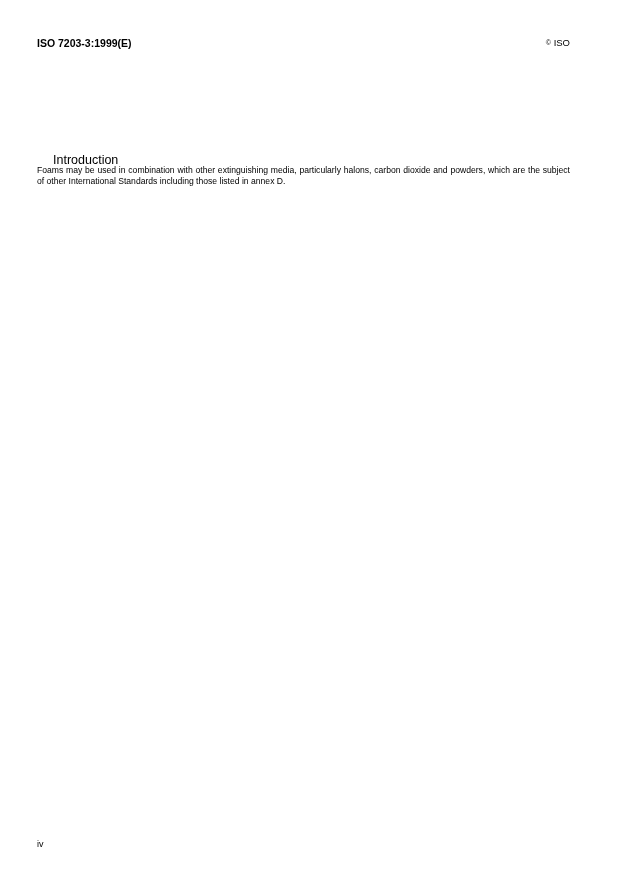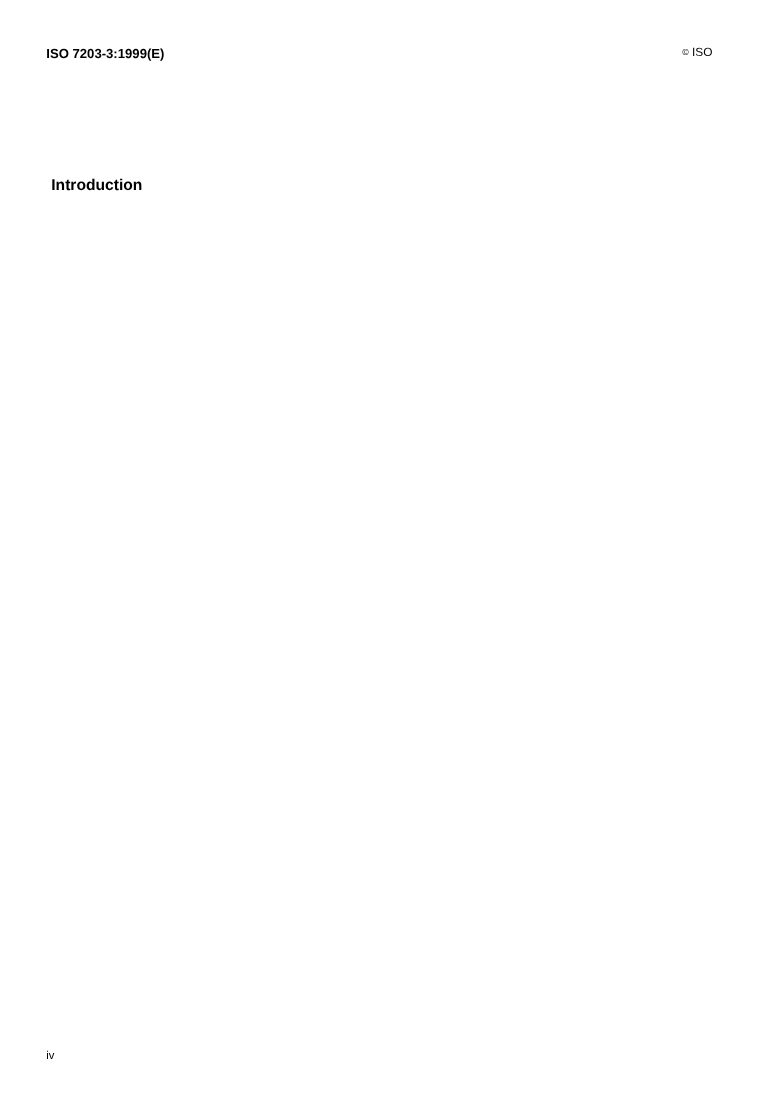--- a/index.html
+++ b/index.html
@@ -1,32 +1,33 @@
 <!DOCTYPE html>
 <html><head>
 <meta charset="utf-8">
 <style>
   html, body { margin: 0; padding: 0; background: #ffffff; }
   body { width: 619px; height: 877px; position: relative; overflow: hidden;
          font-family: "Liberation Sans", sans-serif; color: #000; }
   .header-left { position: absolute; left: 37px; top: 37px; font-size: 10.5px; font-weight: bold; }
   .header-right { position: absolute; right: 49px; top: 37px; font-size: 9.5px; }
   .header-right .copy { font-size: 7px; vertical-align: 1px; }
-  .section-title { position: absolute; left: 37px; top: 137px; font-size: 12.5px; font-weight: bold; margin: 4px; }
+  .section-title { position: absolute; left: 37px; top: 137px; font-size: 12.5px; font-weight: normal; margin: 16px; }
   .body { position: absolute; left: 37px; top: 165px; width: 533px; font-size: 8.6px; line-height: 11px; }
   .body p { margin: 0 0 9px 0; text-align: justify; }
   .footer { position: absolute; left: 37px; top: 839px; font-size: 9px; }
 </style>
 </head>
 <body>
 
 <div class="header-left">ISO 7203-3:1999(E)</div>
 <div class="header-right">
   <span class="copy">©</span>
   <span>ISO</span>
 </div>
 
 <h2 class="section-title">Introduction</h2>
 
 <div class="body">
+  <p>Foams may be used in combination with other extinguishing media, particularly halons, carbon dioxide and powders, which are the subject of other International Standards including those listed in annex D.</p>
 </div>
 
 <div class="footer">iv</div>
 
 </body></html>

